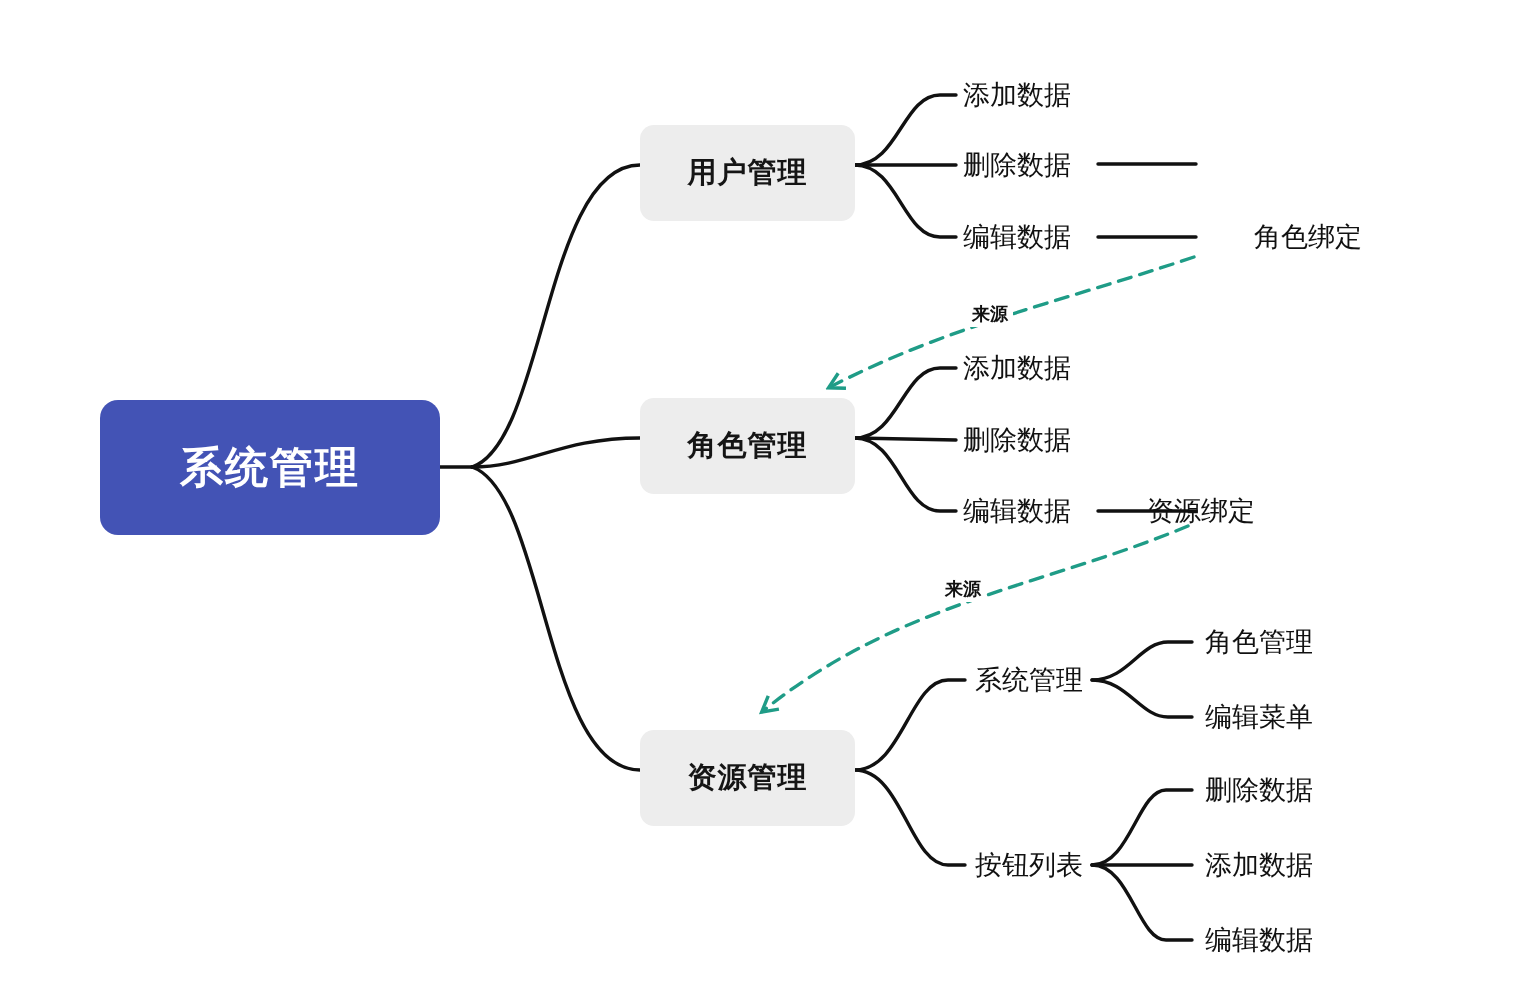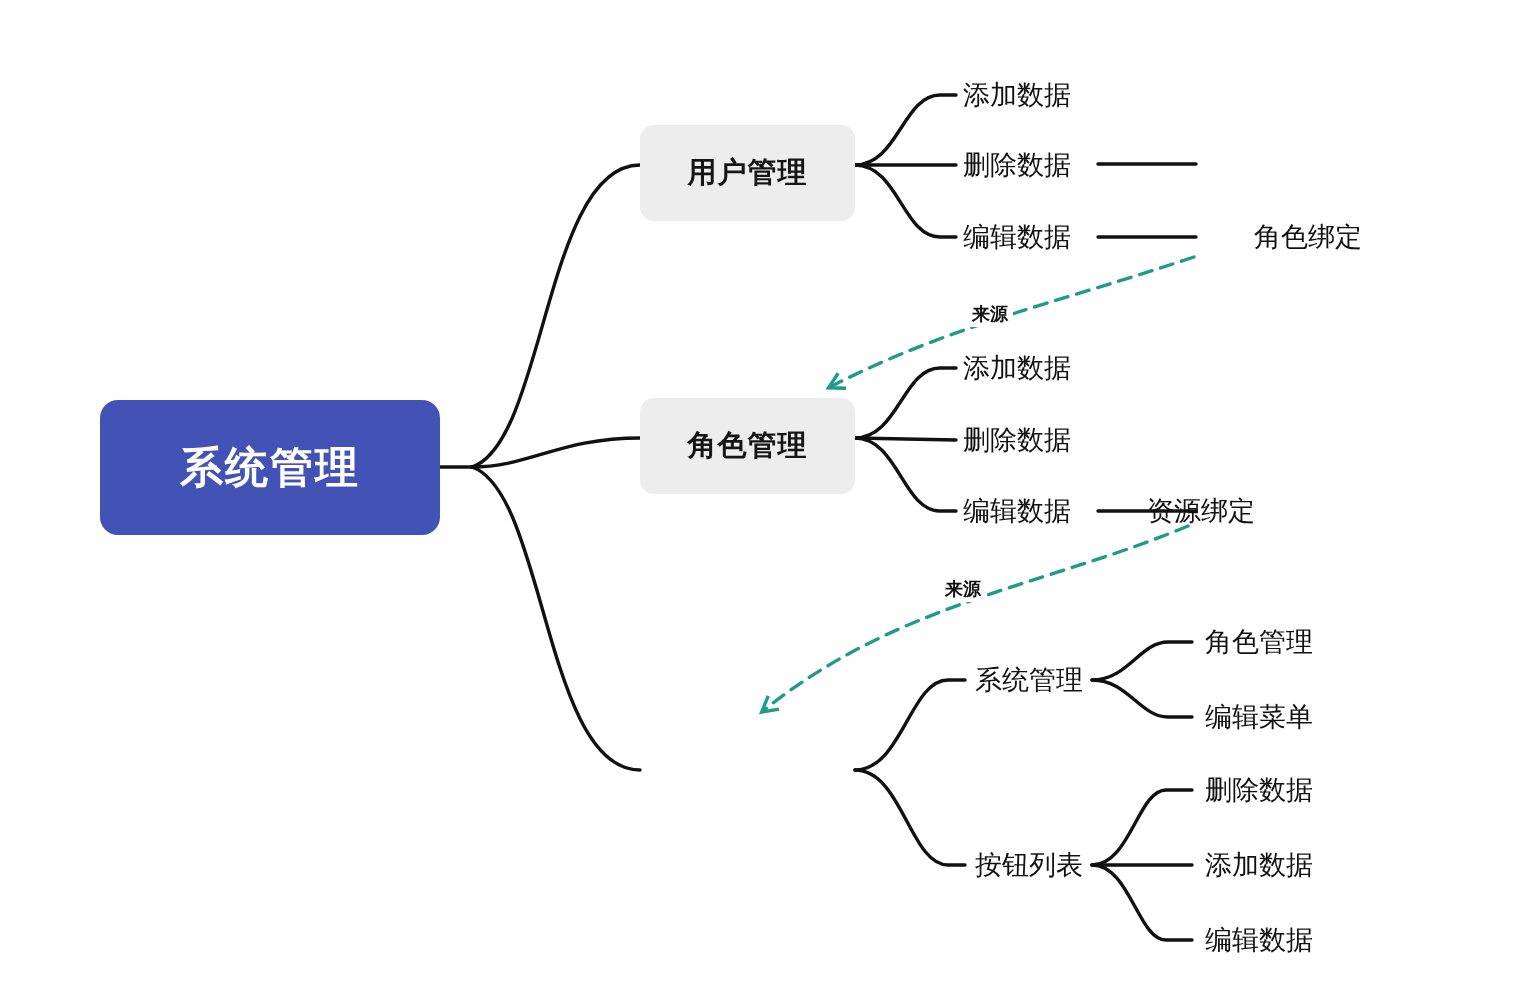--- a/index.html
+++ b/index.html
@@ -119,20 +119,23 @@
   <div class="node root">
     <span>系统管理</span>
   </div>
 
   <div class="node branch" style="left:640px;top:125px;">
     <span>用户管理</span>
   </div>
   <div class="node branch" style="left:640px;top:398px;">
     <span>角色管理</span>
   </div>
+  <div class="node branch" style="left:640px;top:730px;">
+    <span>资源管理</span>
+  </div>
 
   <div class="leaf" style="left:963px;top:95px;">添加数据</div>
   <div class="leaf" style="left:963px;top:165px;">删除数据</div>
   <div class="leaf" style="left:963px;top:237px;">编辑数据</div>
   <div class="leaf" style="left:1254px;top:237px;">角色绑定</div>
 
   <div class="leaf" style="left:963px;top:368px;">添加数据</div>
   <div class="leaf" style="left:963px;top:440px;">删除数据</div>
   <div class="leaf" style="left:963px;top:511px;">编辑数据</div>
   <div class="leaf" style="left:1147px;top:511px;">资源绑定</div>

